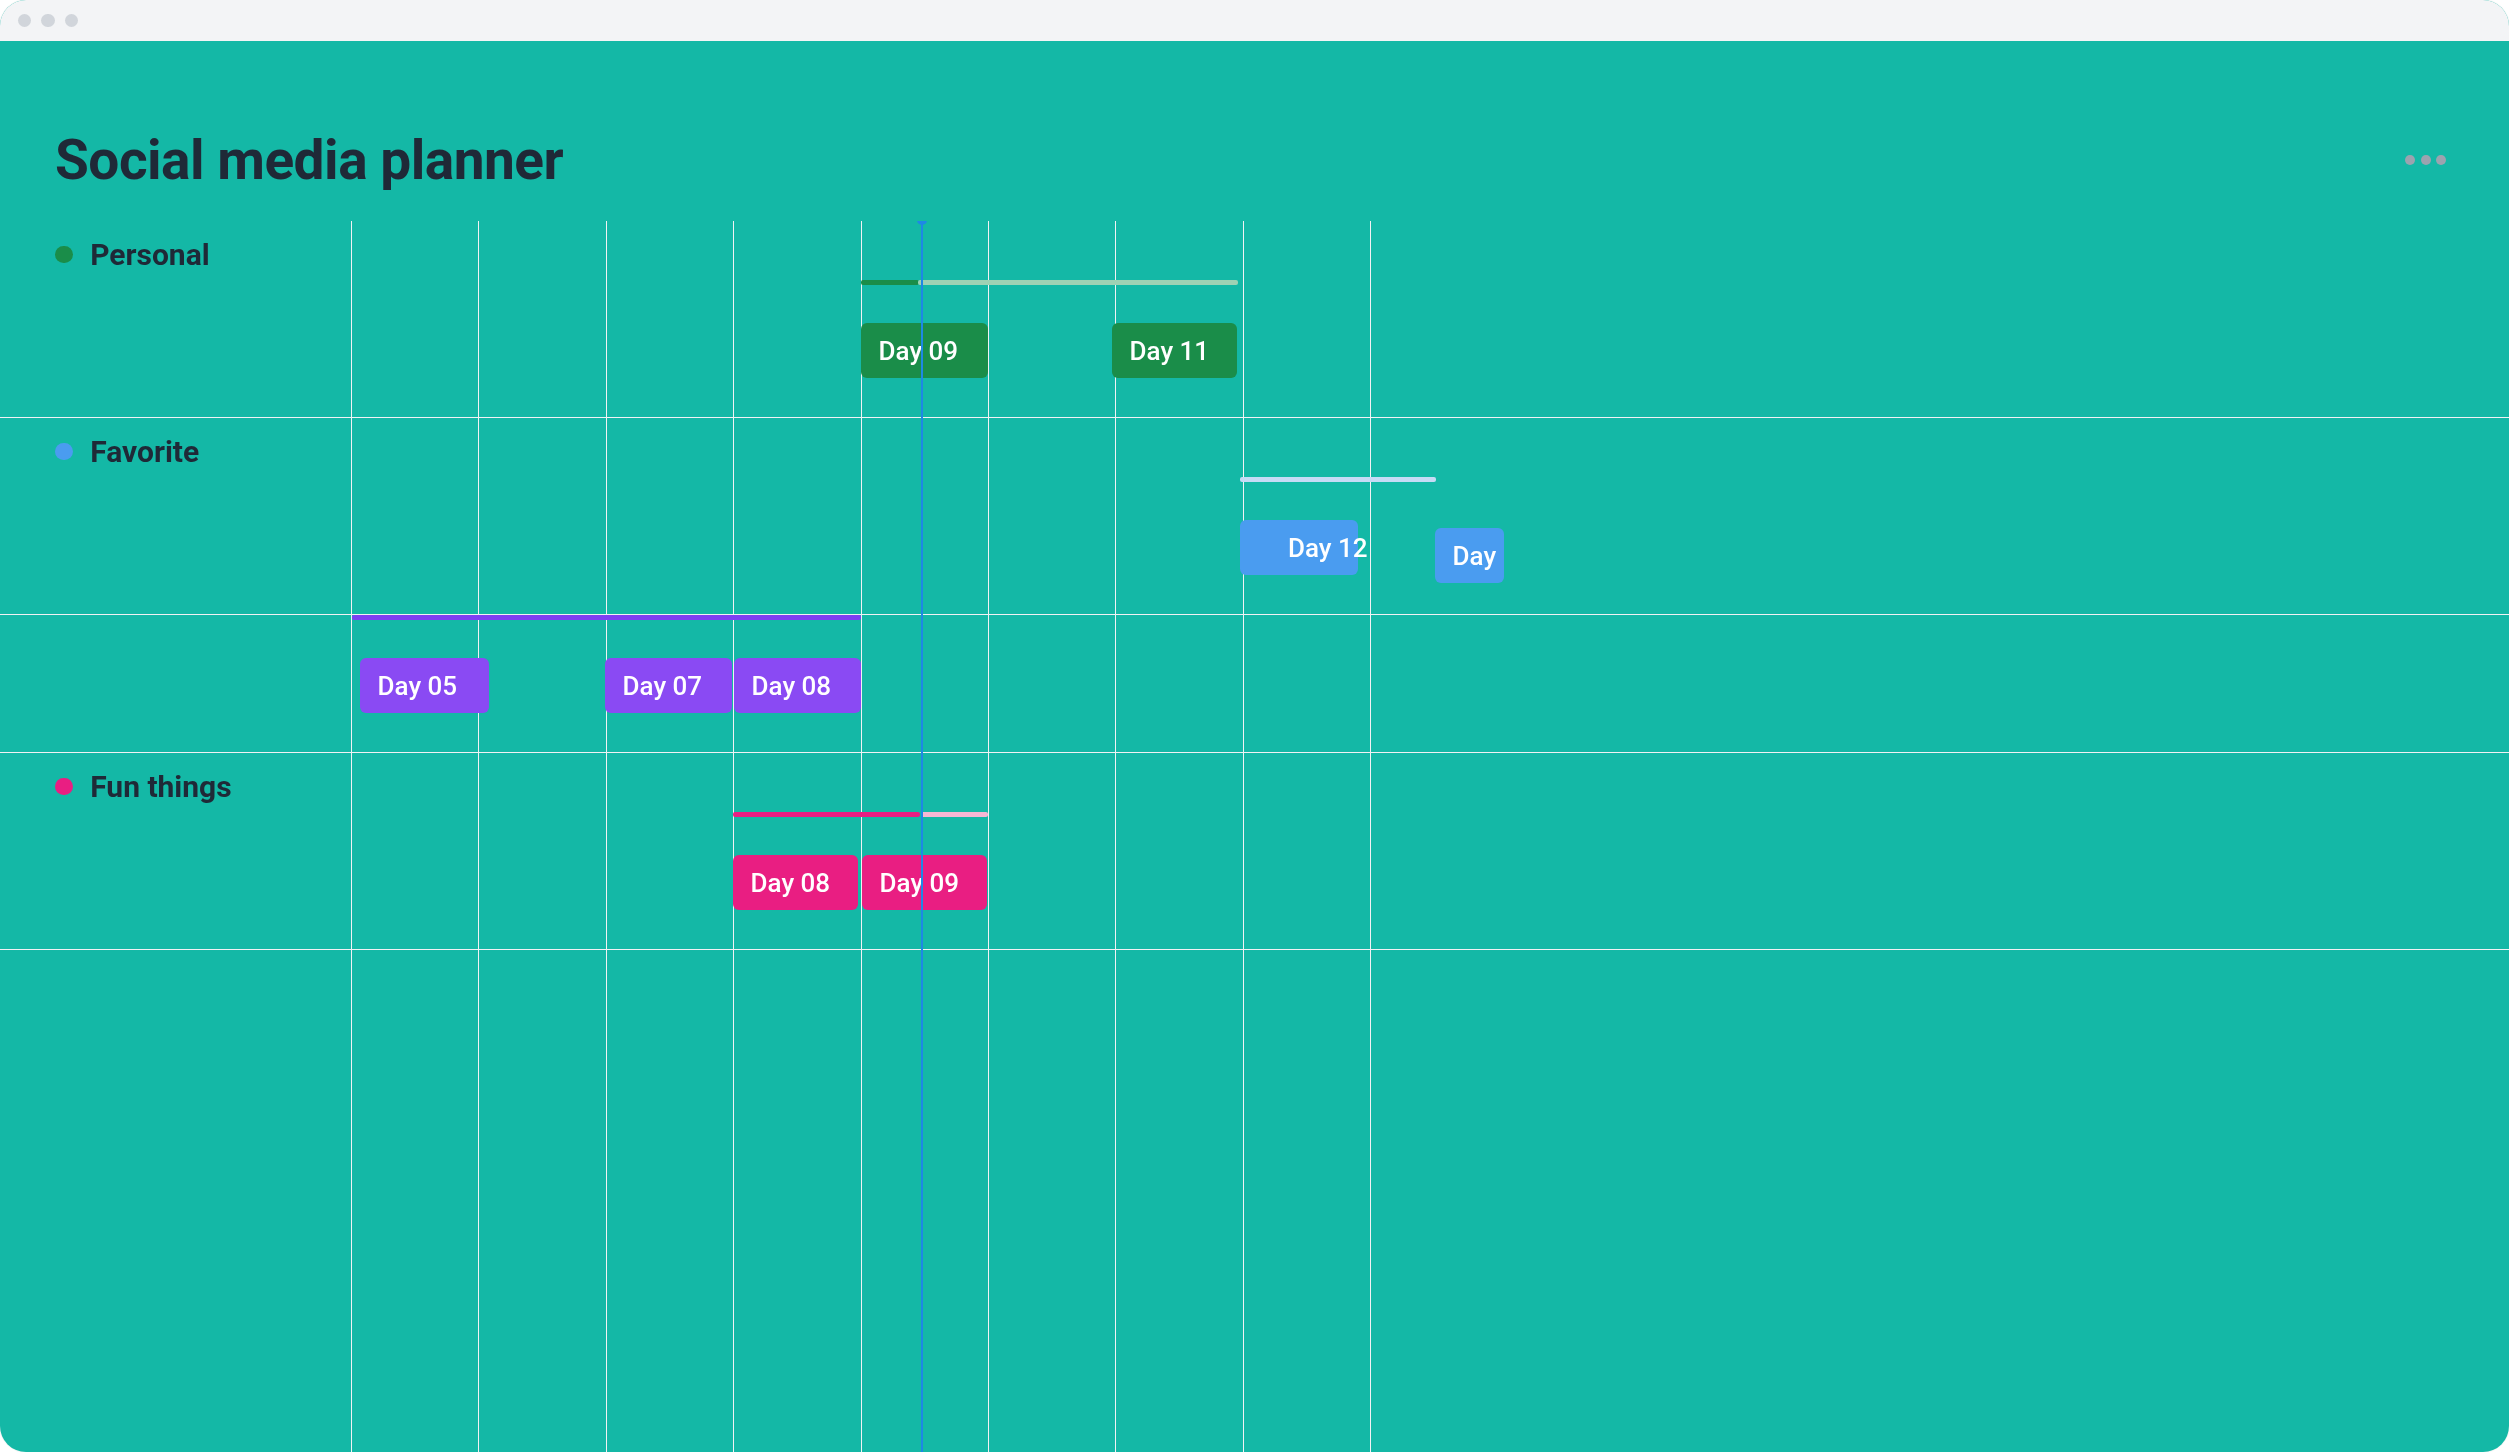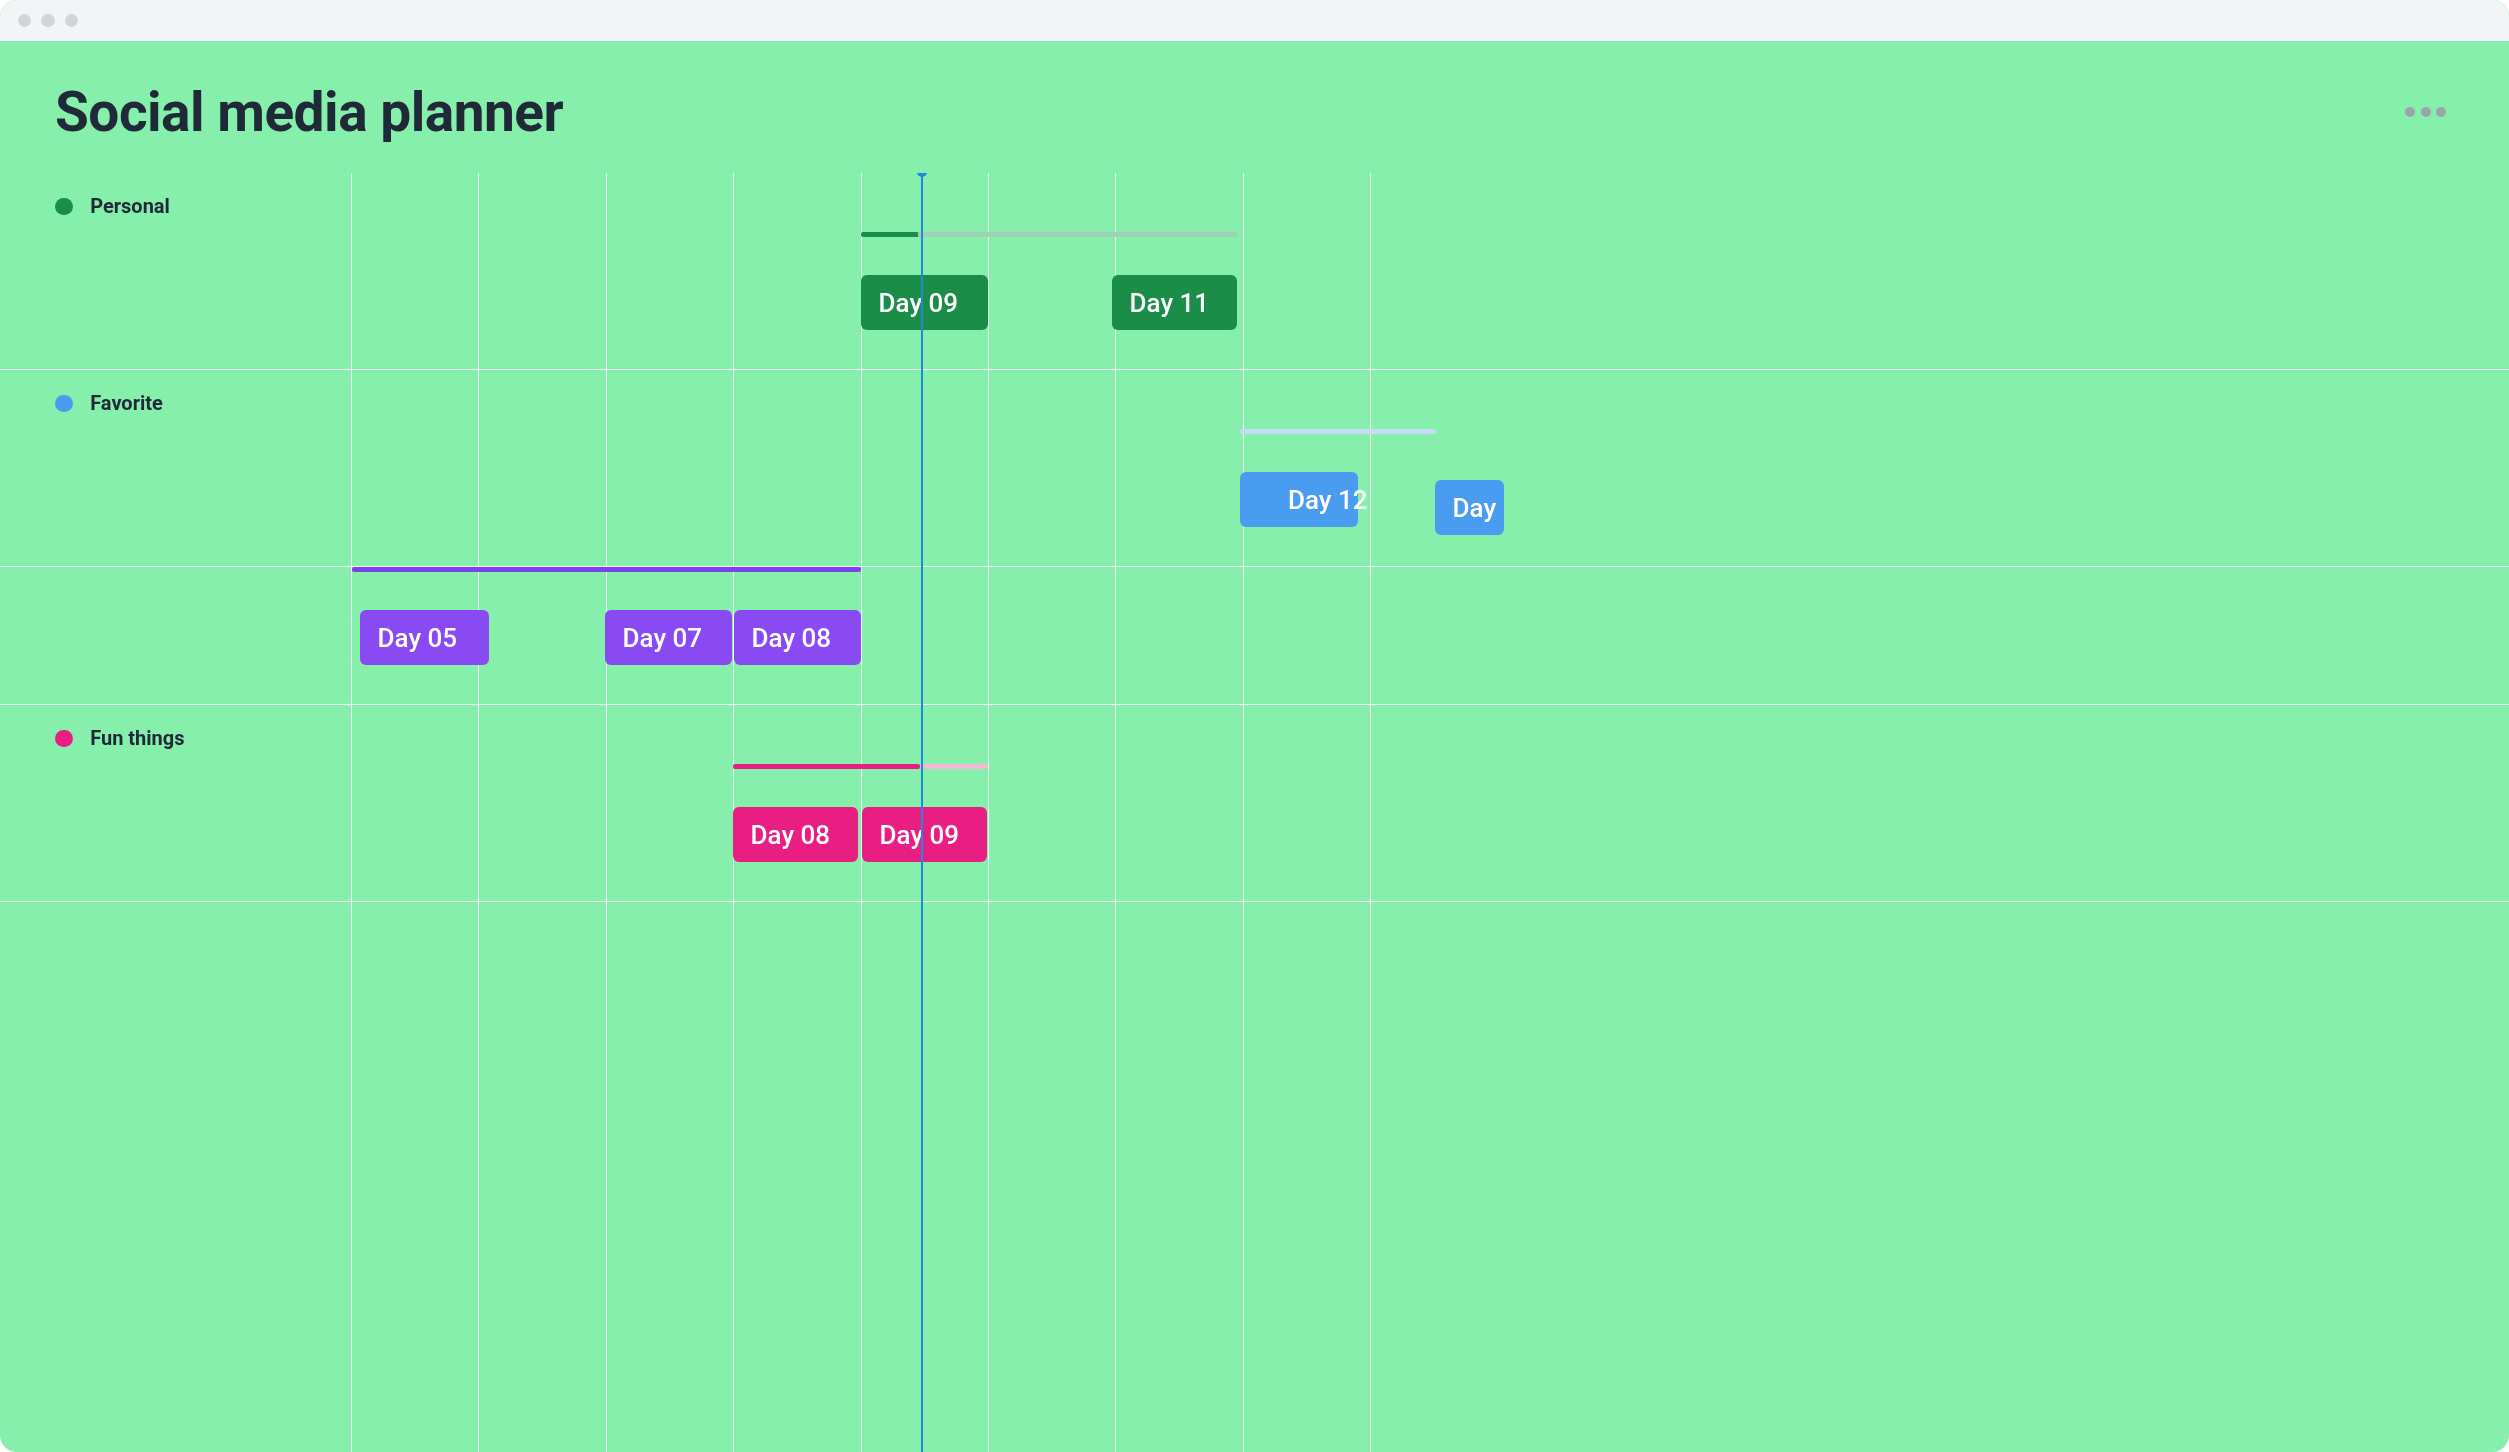--- a/index.html
+++ b/index.html
@@ -7,26 +7,27 @@
     body {
       font-family: -apple-system, BlinkMacSystemFont, "Segoe UI", Roboto, Helvetica, Arial, sans-serif;
       background: #fff;
       color: #1f2937;
       overflow: hidden;
     }
 
     .window {
       width: 100%;
       height: 100%;
-      border-radius: 17px;
+      border-radius: 26px;
       overflow: hidden;
-      background: #86efac;
+      background: #14b8a6;
       display: flex;
       flex-direction: column;
       box-shadow: 0 0 0 1px rgba(0,0,0,0.03);
+      gap: 48px;
     }
 
     .titlebar {
       height: 41px;
       background: #f3f4f6;
       display: flex;
       align-items: center;
       padding: 0 17.6px;
       gap: 9.8px;
     }
@@ -103,21 +104,21 @@
       align-items: center;
       gap: 17.6px;
       padding: 17.6px 55px 9.8px 55px;
       height: 59px;
     }
     .row-dot {
       width: 17.6px; height: 17.6px;
       border-radius: 50%;
     }
     .row-title {
-      font-size: 20px;
+      font-size: 30px;
       font-weight: 700;
       color: #1f2937;
     }
 
     .row-body {
       position: relative;
       height: 137px;
     }
 
     .span-bar {

